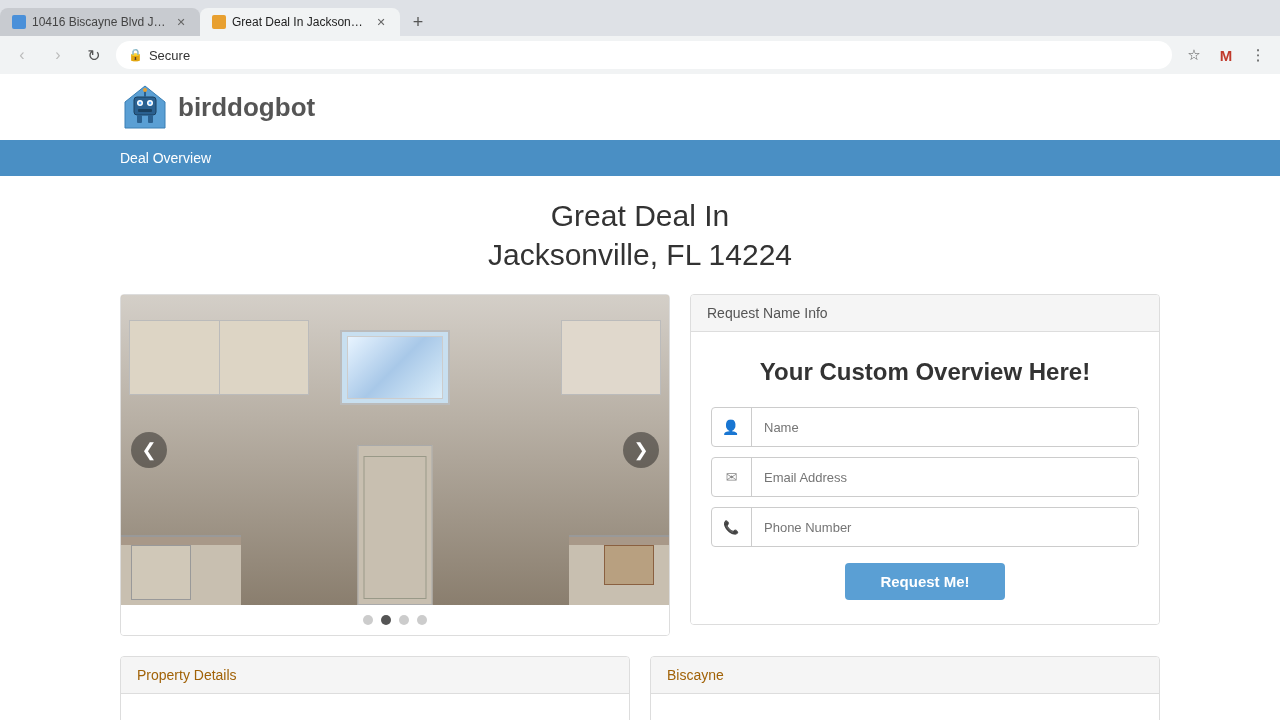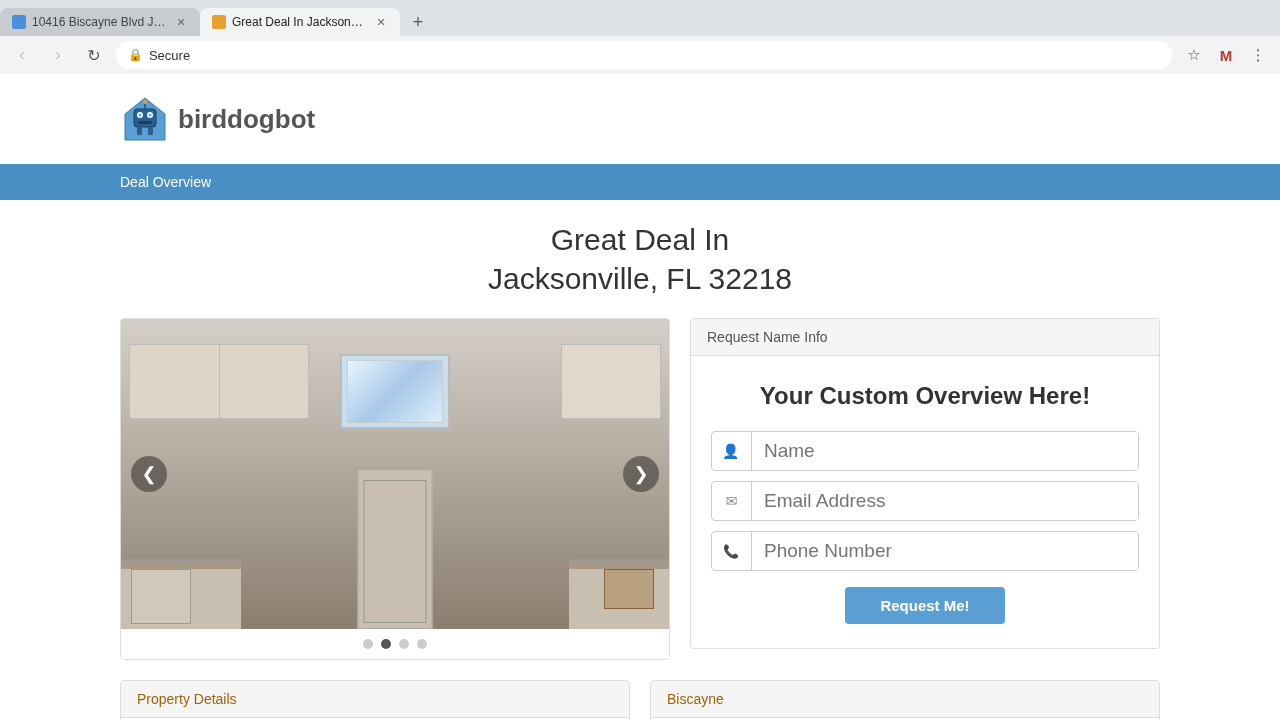--- a/index.html
+++ b/index.html
@@ -115,21 +115,21 @@
 
     
     .page {
       background: white;
       width: 1280px;
       min-height: 682px;
     }
 
     
     .logo-area {
-      padding: 20px 120px;
+      padding: 8px 120px;
       background: white;
     }
     .logo-container {
       display: flex;
       align-items: center;
       gap: 8px;
     }
     .logo-icon {
       width: 50px; height: 50px;
     }
@@ -275,21 +275,21 @@
       font-size: 15px;
       flex-shrink: 0;
       border-right: 1px solid #ccc;
       height: 38px;
     }
     .form-input {
       flex: 1;
       border: none;
       outline: none;
       padding: 8px 12px;
-      font-size: 19px;
+      font-size: 13px;
       color: #999;
       background: white;
       height: 38px;
     }
     .contact-btn {
       display: block;
       width: 160px;
       margin: 16px auto 0;
       padding: 10px 20px;
       background: #5a9fd4;
@@ -392,21 +392,21 @@
 
   <div class="deal-overview-bar">
     <span>Deal Overview</span>
   </div>
 
   <div class="main-content">
 
     <div class="deal-title">
       <h1>
         <span>Great Deal In</span><br>
-        <span>Jacksonville, FL 32218</span>
+        <span>Jacksonville, FL 14224</span>
       </h1>
     </div>
 
     <div class="content-row">
 
       <div class="carousel-container">
         <div class="carousel-image">
 
           <div class="kitchen-bg">
             <div class="kitchen-details">

